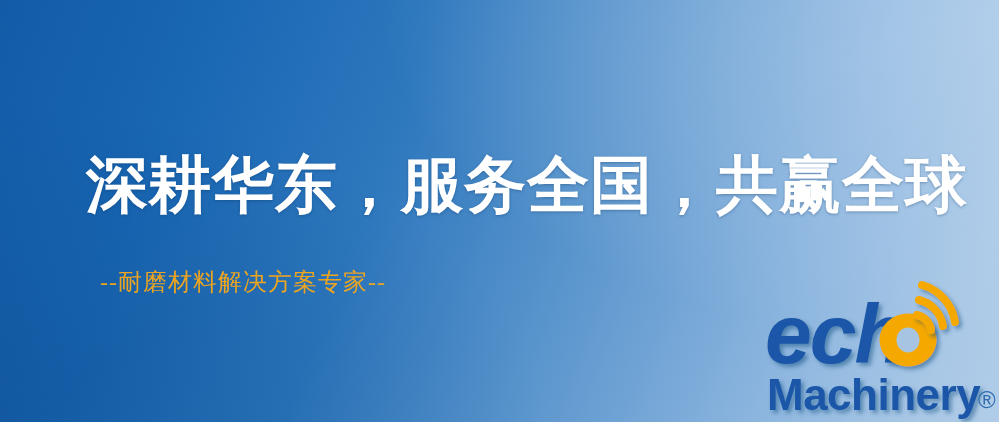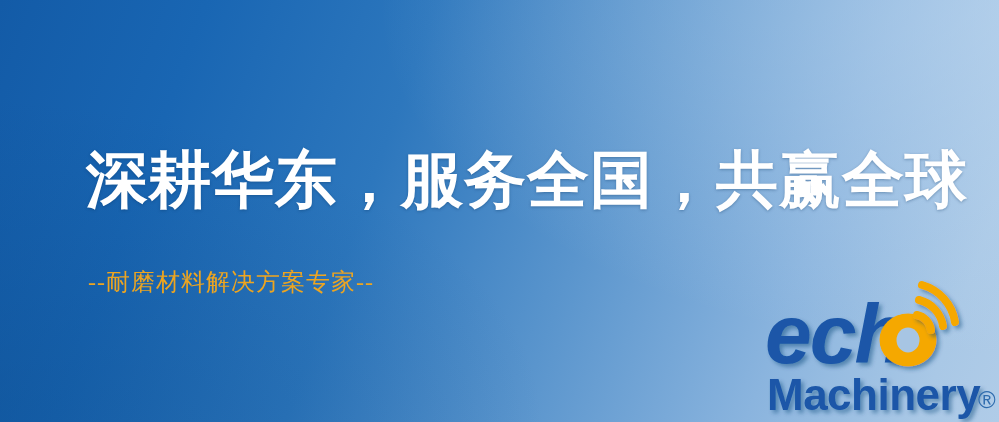--- a/index.html
+++ b/index.html
@@ -39,33 +39,33 @@
       radial-gradient(110% 140% at -6% 100%, rgba(10,72,136,.40) 0%, rgba(10,72,136,0) 55%);
     pointer-events:none;
   }
 
   
   .headline {
     position:absolute;
     left:86px;
     top:152px;
     color:#ffffff;
-    font-family:Liberation Mono, monospace;
+    font-family:Liberation Sans, sans-serif;
     font-size:62px;
     line-height:1.08;
     letter-spacing:1px;
     white-space:nowrap;
     z-index:5;
     text-shadow:0 1px 3px rgba(8,48,92,.35);
   }
 
   
   .subtitle {
     position:absolute;
-    left:88px;
+    left:100px;
     top:266px;
     color:#eda520;
     font-family:Liberation Serif, serif;
     font-size:24px;
     letter-spacing:1px;
     white-space:nowrap;
     z-index:5;
   }
 
   

